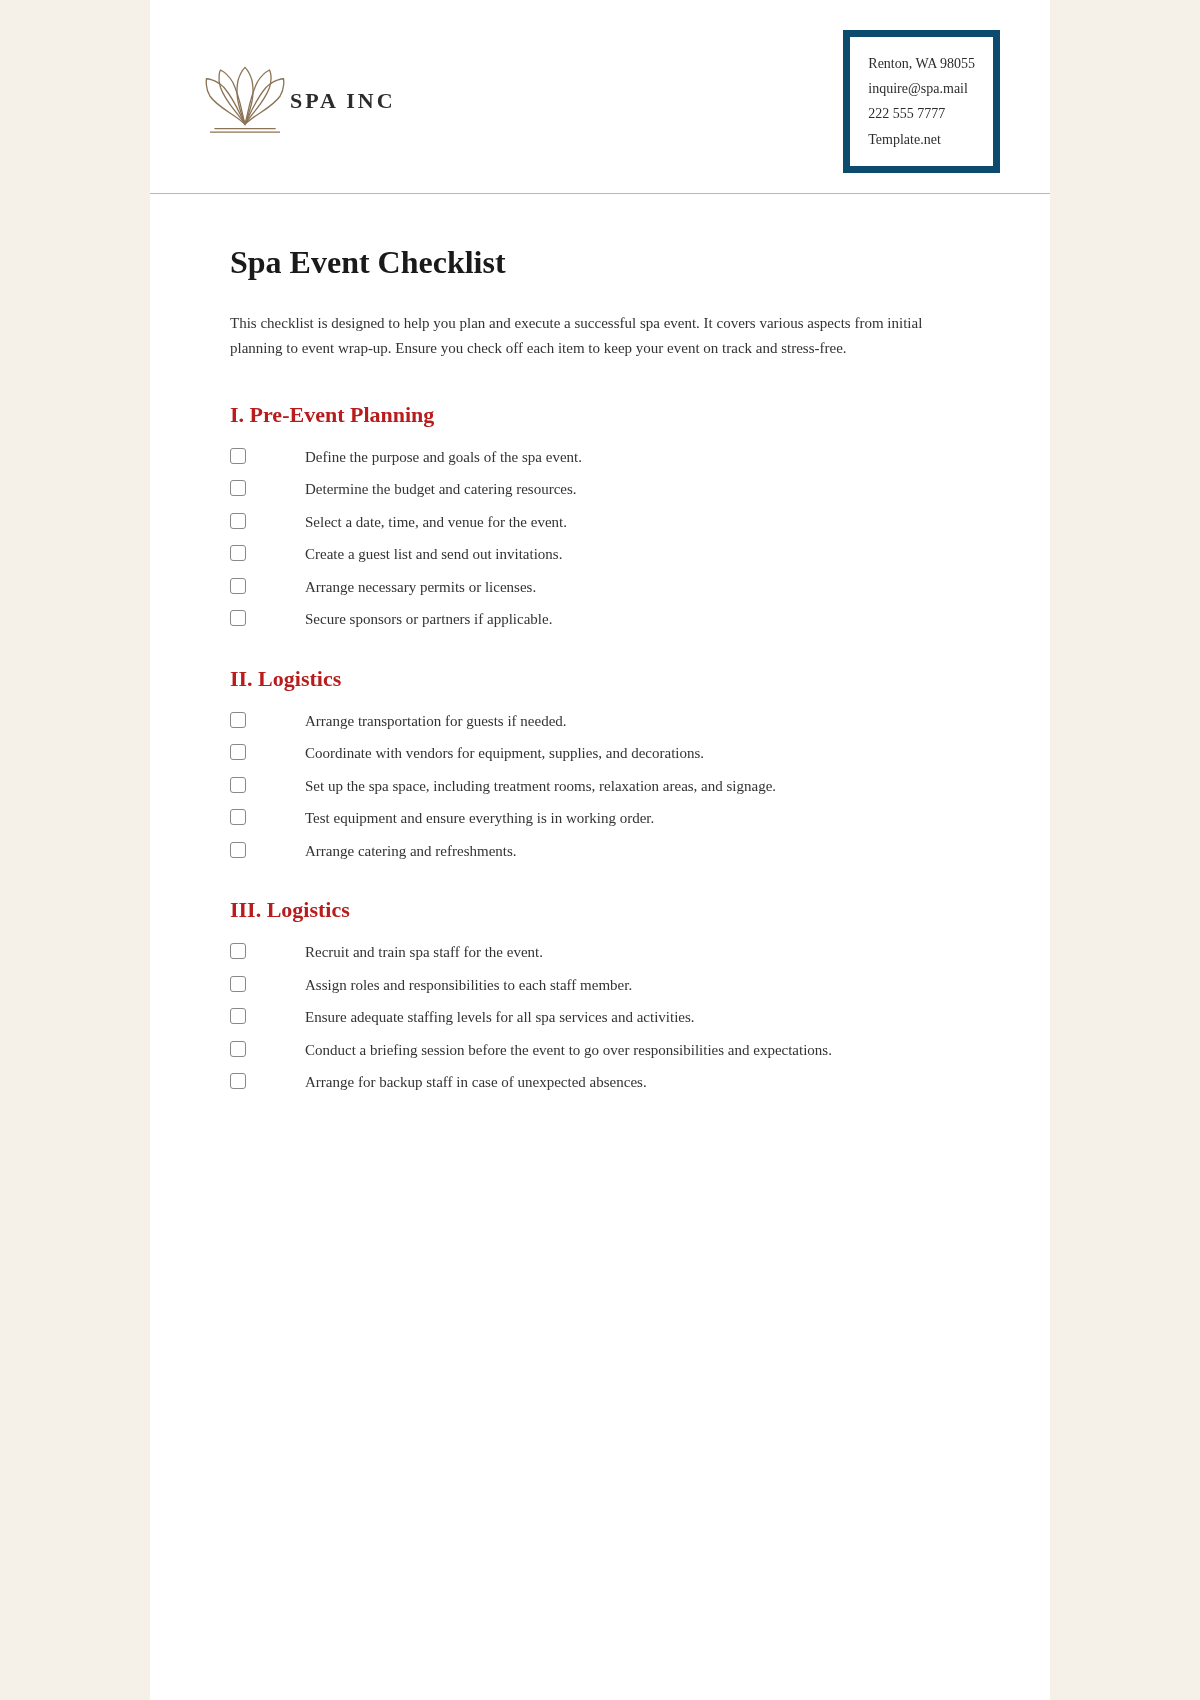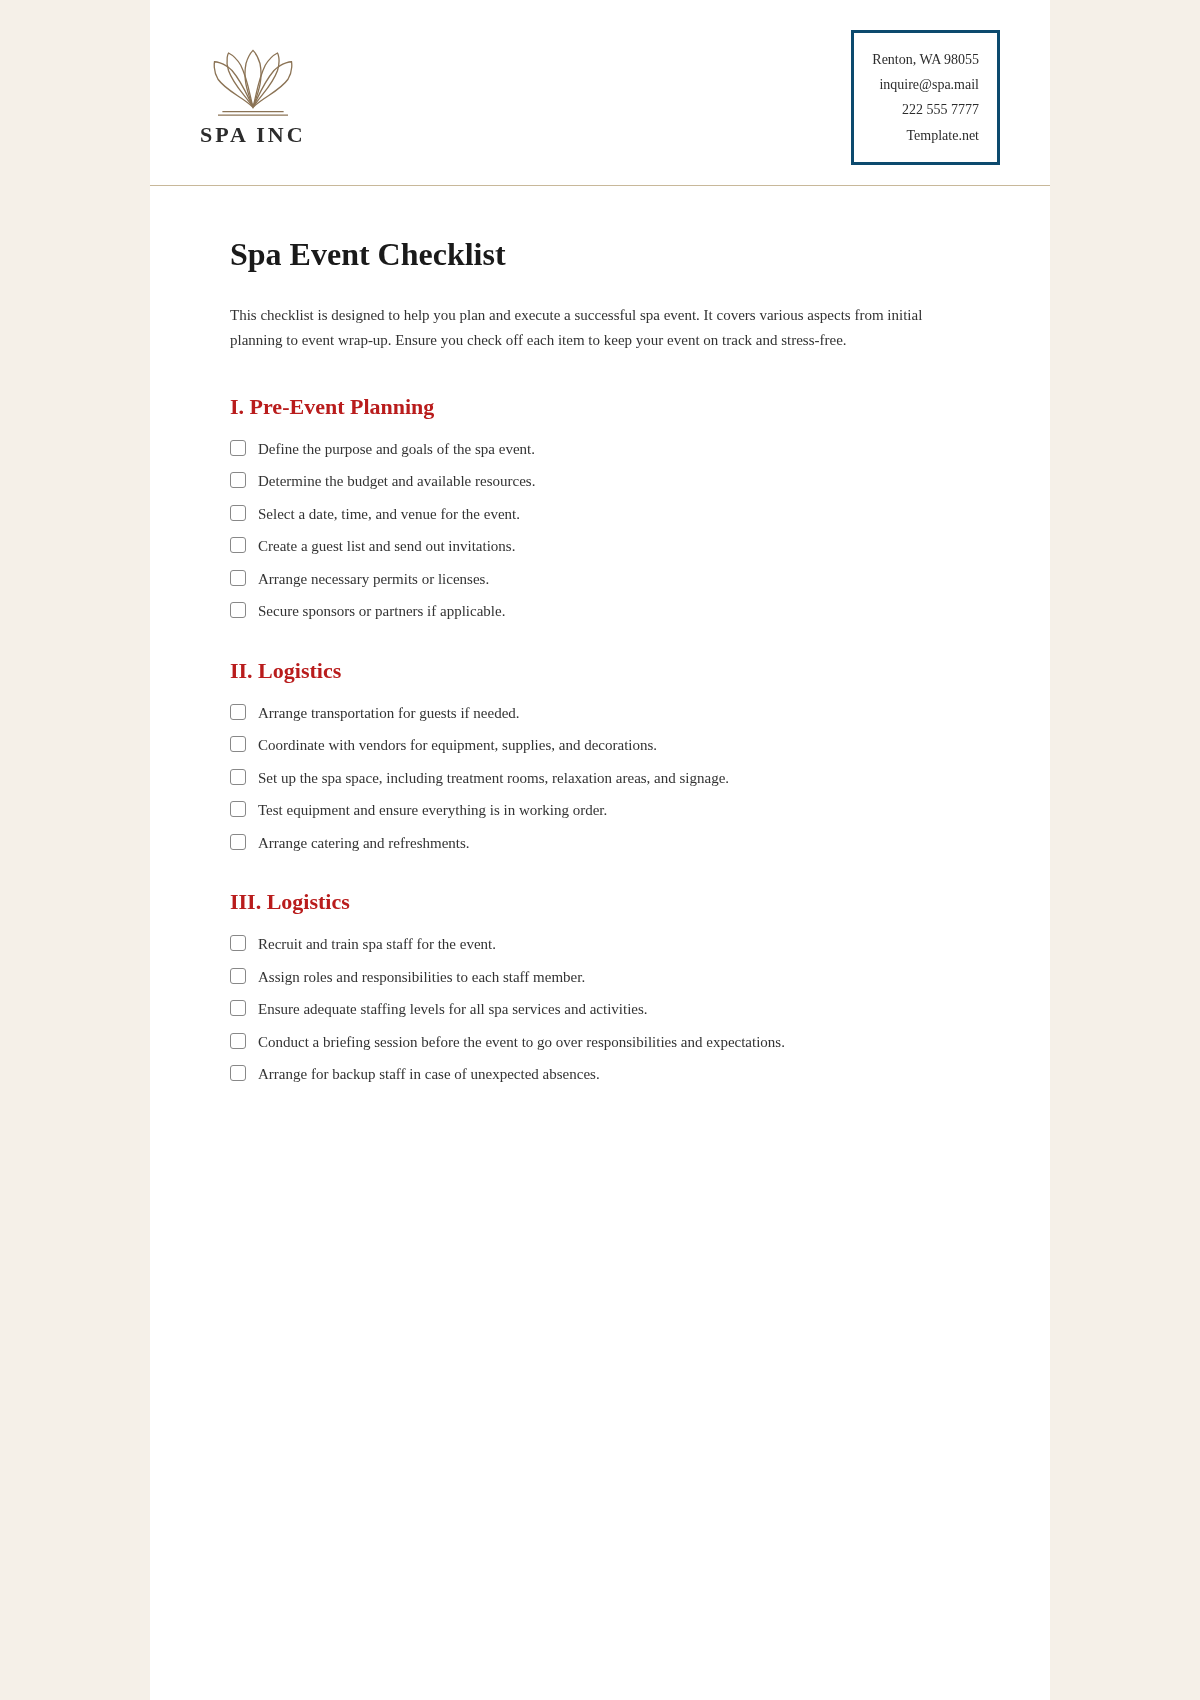--- a/index.html
+++ b/index.html
@@ -29,45 +29,44 @@
       display: flex;
       justify-content: space-between;
       align-items: center;
       padding: 30px 50px 20px 50px;
       border-bottom: 1.5px solid #c8b89a;
       position: relative;
     }
 
     .logo-area {
       display: flex;
-      flex-direction: column;
+      flex-direction: row;
       align-items: center;
     }
 
     .logo-icon {
       width: 90px;
       height: 70px;
       margin-bottom: 6px;
     }
 
     .logo-text {
       font-family: Georgia, serif;
       font-size: 22px;
       font-weight: bold;
       letter-spacing: 3px;
       color: #2c2c2c;
     }
 
     .contact-info {
-      text-align: right;
       font-family: Georgia, serif;
       font-size: 14px;
       color: #2c2c2c;
       line-height: 1.8;
-      border: 3px solid #0c4a6e;
+      border: 7px solid #0c4a6e;
       padding: 14px 18px;
     }
 
     
     .content {
       padding: 50px 80px 60px 80px;
     }
 
     .doc-title {
       text-align: left;
@@ -104,20 +103,21 @@
     }
 
     .checklist li {
       display: flex;
       align-items: flex-start;
       font-family: Georgia, serif;
       font-size: 15px;
       color: #333;
       margin-bottom: 10px;
       line-height: 1.5;
+      gap: 47px;
     }
 
     .checkbox {
       display: inline-block;
       width: 16px;
       height: 16px;
       border: 1.5px solid #888;
       border-radius: 3px;
       margin-right: 12px;
       flex-shrink: 0;
@@ -167,21 +167,21 @@
 
     <div class="section">
       <h2 class="section-title">I. Pre-Event Planning</h2>
       <ul class="checklist">
         <li>
             <span class="checkbox"></span>
             <span>Define the purpose and goals of the spa event.</span>
           </li>
         <li>
             <span class="checkbox"></span>
-            <span>Determine the budget and available resources.</span>
+            <span>Determine the budget and catering resources.</span>
           </li>
         <li>
             <span class="checkbox"></span>
             <span>Select a date, time, and venue for the event.</span>
           </li>
         <li>
             <span class="checkbox"></span>
             <span>Create a guest list and send out invitations.</span>
           </li>
         <li>

